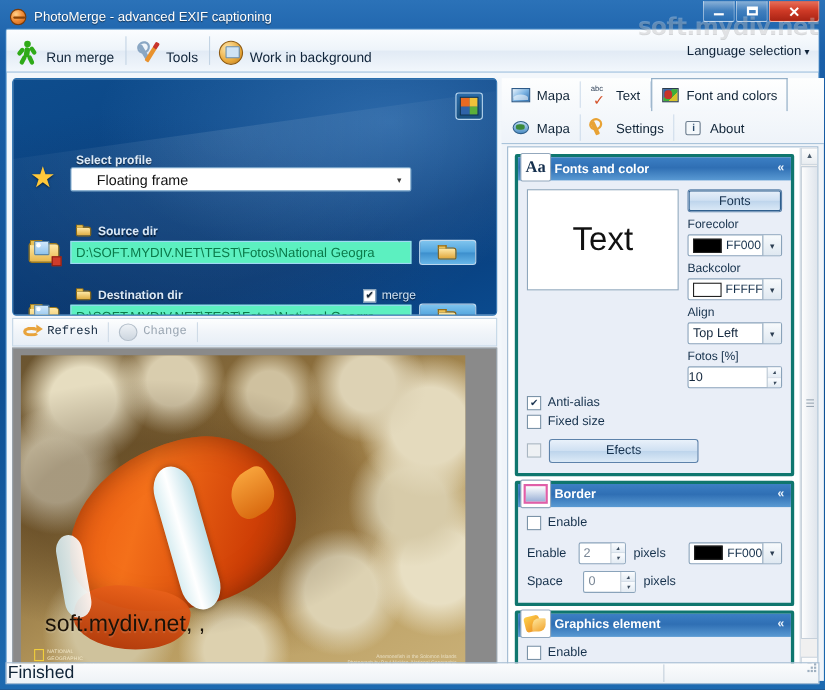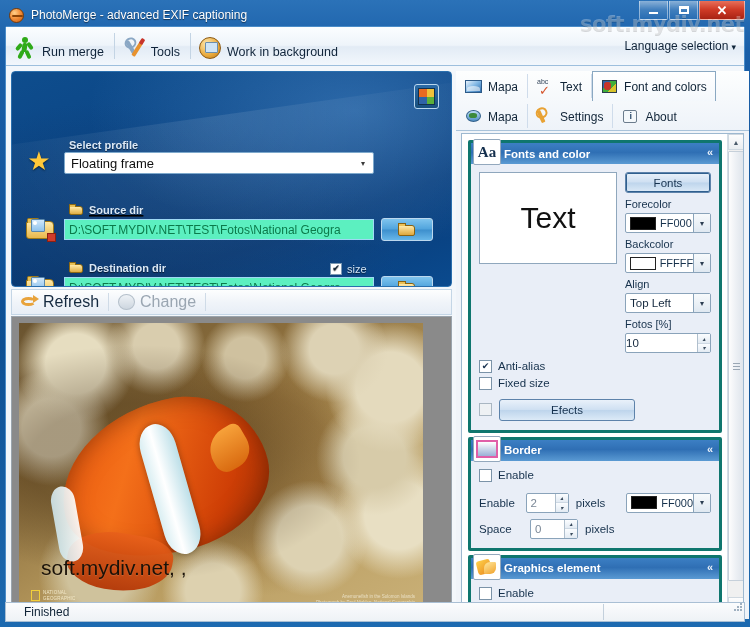--- a/index.html
+++ b/index.html
@@ -184,21 +184,21 @@
   .mini-folder .mb{position:absolute;left:0;top:2px;width:14px;height:9px;background:linear-gradient(180deg,#ffe9a8,#dfae44);border:1px solid #8d6a14;border-radius:1px 3px 2px 2px;}
   .mini-folder .mt{position:absolute;left:0;top:0;width:7px;height:3px;background:#e8c055;border:1px solid #8d6a14;border-bottom:none;border-radius:1px 1px 0 0;}
 
   .combo {
     position: absolute;
     height: 22px;
     background: #ffffff;
     border: 1px solid #7ea9cc;
     border-radius: 2px;
     display: flex; align-items: center;
-    padding-left: 6px;
+    padding-left: 23px;
     font-size: 13px; color: #111;
   }
   .combo .arrow {
     position:absolute; right: 2px; top: 2px;
     width: 16px; height: 16px;
     display:flex;align-items:center;justify-content:center;
     font-size: 8px; color:#3a3a3a;
   }
 
   .pathbox {
@@ -256,21 +256,21 @@
   .palette-btn .grid i{display:block;}
 
   
   #subtoolbar{
     position:absolute; left:5px; top:262px; width:441px; height:26px;
     background: linear-gradient(180deg,#fdfefe,#f0f4f9 52%,#e7eef6);
     border:1px solid #c4d6e6;
     display:flex; align-items:center;
   }
   .stb-item{display:flex;align-items:center;gap:5px;padding:0 9px;height:22px;}
-  .stb-label{font-size:16px;color:#14293f;}
+  .stb-label{font-size:11px;color:#14293f;font-family:Liberation Mono, monospace;}
   .stb-label.disabled{color:#9aa6b2;}
   .stb-sep{width:1px;height:18px;background:#cfdbe7;}
   .ico-refresh{width:17px;height:16px;position:relative;}
   .ico-refresh .a{position:absolute;left:0;top:3px;width:15px;height:9px;border:3px solid #e8a33b;border-right-color:transparent;border-radius:50%;}
   .ico-refresh .b{position:absolute;right:-1px;top:1px;border-left:6px solid #e8a33b;border-top:4px solid transparent;border-bottom:4px solid transparent;}
   .ico-change{width:17px;height:16px;border-radius:50%;background:linear-gradient(180deg,#eef2f6,#cdd6df);border:1px solid #b4bfca;}
 
   
   #preview{
     position:absolute; left:5px; top:289px;
@@ -529,21 +529,21 @@
   #vscroll .arrowbtn.bottom{position:absolute;bottom:0;left:0;}
 
   
   #statusbar{
     position:absolute; left:5px; bottom:5px;
     width:740px; height:20px;
     background: linear-gradient(180deg,#fbfcfd,#eef2f6);
     border:1px solid #a9bfd4;
     display:flex;align-items:center;
   }
-  #statusbar .seg1{flex:1;padding-left:18px;font-size:12px;color:#102437;}
+  #statusbar .seg1{flex:1;padding-left:1px;font-size:16px;color:#102437;}
   #statusbar .divider{width:1px;height:16px;background:#c3d0dc;}
   #statusbar .seg2{width:140px;position:relative;}
   #statusbar .grip{
     position:absolute;right:2px;bottom:1px;width:9px;height:9px;
   }
   #statusbar .grip i{position:absolute;width:2px;height:2px;background:#9fb0c0;}
 </style>
 </head>
 <body>
 
@@ -620,21 +620,21 @@
         </span>
       </div>
 
       <div class="folder-ph" style="left:14px; top:146px;">
         <span class="f-back"></span>
           <span class="f-tab"></span>
           <span class="f-img"></span>
           <span class="f-dot"></span>
           <span class="f-flagr"></span>
       </div>
-      <div class="lp-row" style="left:57px; top:131px;text-decoration:underline;">
+      <div class="lp-row" style="left:57px; top:131px;">
         <span class="mini-folder"><span class="mb"></span><span class="mt"></span></span><span class="lp-label">Source dir</span>
       </div>
       <div class="pathbox" style="left:52px; top:147px; width:310px;">
         <span>D:\SOFT.MYDIV.NET\TEST\Fotos\National Geogra</span>
       </div>
       <div class="browse-btn" style="left:369px; top:146px;">
         <span class="mf">
             <span class="b1"></span>
             <span class="b2"></span>
           </span>
@@ -645,21 +645,21 @@
           <span class="f-tab"></span>
           <span class="f-img"></span>
           <span class="f-dot"></span>
       </div>
       <div class="lp-row" style="left:57px; top:189px;">
         <span class="mini-folder"><span class="mb"></span><span class="mt"></span></span><span class="lp-label">Destination dir</span>
       </div>
       <div class="lp-row" style="left:318px; top:188px;">
         <span class="cbx">
             <span class="box checked"></span>
-            <span>size</span>
+            <span>merge</span>
           </span>
       </div>
       <div class="pathbox" style="left:52px; top:205px; width:310px;">
         <span>D:\SOFT.MYDIV.NET\TEST\Fotos\National Geogra</span>
       </div>
       <div class="browse-btn" style="left:369px; top:204px;">
         <span class="mf">
             <span class="b1"></span>
             <span class="b2"></span>
           </span>

